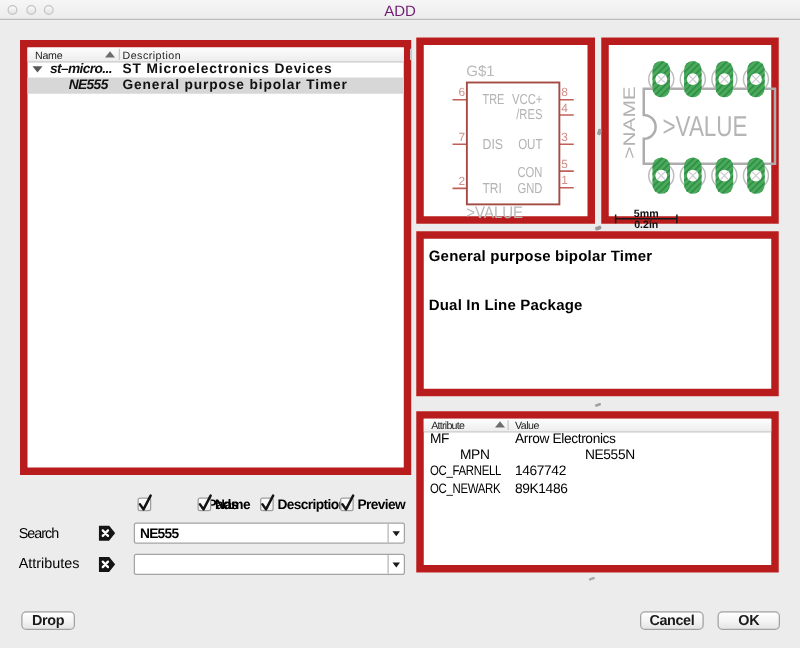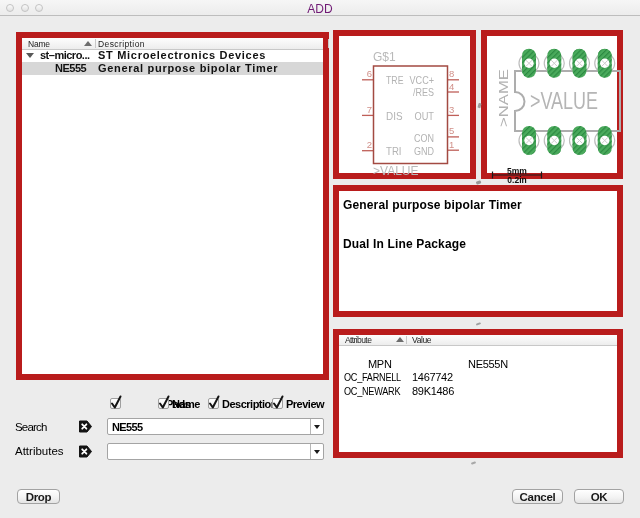--- a/index.html
+++ b/index.html
@@ -15,21 +15,21 @@
 #title{left:0;top:2px;width:640px;text-align:center;font-size:12px;color:#701a75;}
 
 #tree{left:16px;top:32px;width:313px;height:348px;}
 .hdr{position:absolute;left:0;top:0;right:0;height:11px;
   background:linear-gradient(#fdfdfd,#ededed);border-bottom:1px solid #c8c8c8;
   font-size:8.5px;color:#222;}
 .hdr .sep{position:absolute;top:1px;bottom:1px;width:1px;background:#c8c8c8;}
 .sorttri{position:absolute;width:0;height:0;border-left:4px solid transparent;
   border-right:4px solid transparent;border-bottom:5px solid #6d6d6d;}
 .trow{position:absolute;left:0;right:0;height:13px;font-size:11px;font-weight:bold;color:#111;}
-.c1{letter-spacing:-0.5px;}
+.c1{letter-spacing:-0.5px;font-style:italic;}
 .c2{letter-spacing:0.7px;}
 .seltrow{background:#d7d7d7;}
 .distri{position:absolute;width:0;height:0;border-top:5px solid #585858;
   border-left:4px solid transparent;border-right:4px solid transparent;}
 
 #sym{left:333px;top:30px;width:143px;height:149px;}
 #pkg{left:481px;top:30px;width:142px;height:149px;}
 #desc{left:333px;top:185px;width:290px;height:132px;font-size:12px;letter-spacing:0.15px;color:#000;}
 #attr{left:333px;top:329px;width:290px;height:129px;}
 .arow{position:absolute;left:0;right:0;height:13.4px;font-size:11px;letter-spacing:-0.3px;color:#000;}
@@ -178,20 +178,24 @@
   <div style="position:absolute;left:4px;top:46px;font-weight:bold;">Dual In Line Package</div>
 </div>
 
 <div class="panel" id="attr">
   <div class="hdr" style="height:9.5px;">
     <span style="position:absolute;left:6px;top:0px;letter-spacing:-0.6px;">Attribute</span>
     <div class="sorttri" style="left:57px;top:1.5px;"></div>
     <div class="sep" style="left:67px;"></div>
     <span style="position:absolute;left:73px;top:0px;letter-spacing:-0.4px;">Value</span>
   </div>
+  <div class="arow" style="top:9.8px;">
+      <span style="position:absolute;left:5px;">MF</span>
+      <span style="position:absolute;left:73px;">Arrow Electronics</span>
+    </div>
   <div class="arow" style="top:23.1px;margin-left:24px;">
       <span style="position:absolute;left:5px;">MPN</span>
       <span style="position:absolute;left:73px;padding-left:32px;">NE555N</span>
     </div>
   <div class="arow" style="top:36.4px;">
       <span style="position:absolute;left:5px;display:inline-block;transform:scaleX(0.83);transform-origin:0 0;">OC_FARNELL</span>
       <span style="position:absolute;left:73px;">1467742</span>
     </div>
   <div class="arow" style="top:49.7px;">
       <span style="position:absolute;left:5px;display:inline-block;transform:scaleX(0.83);transform-origin:0 0;">OC_NEWARK</span>

